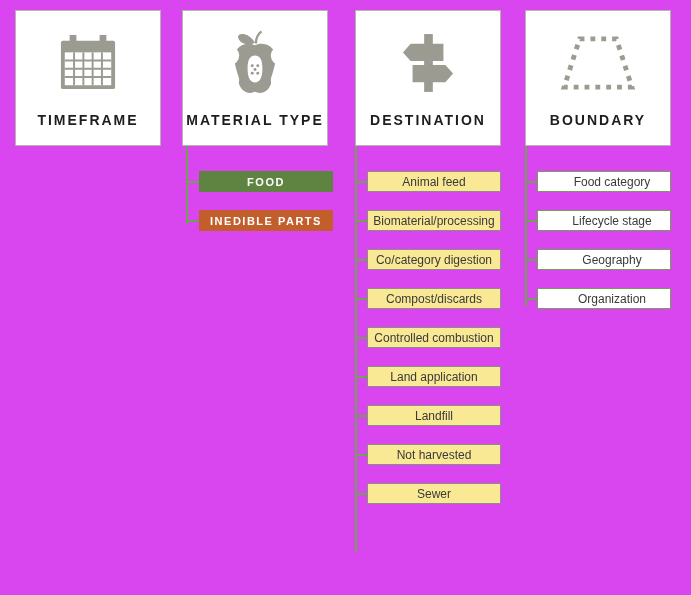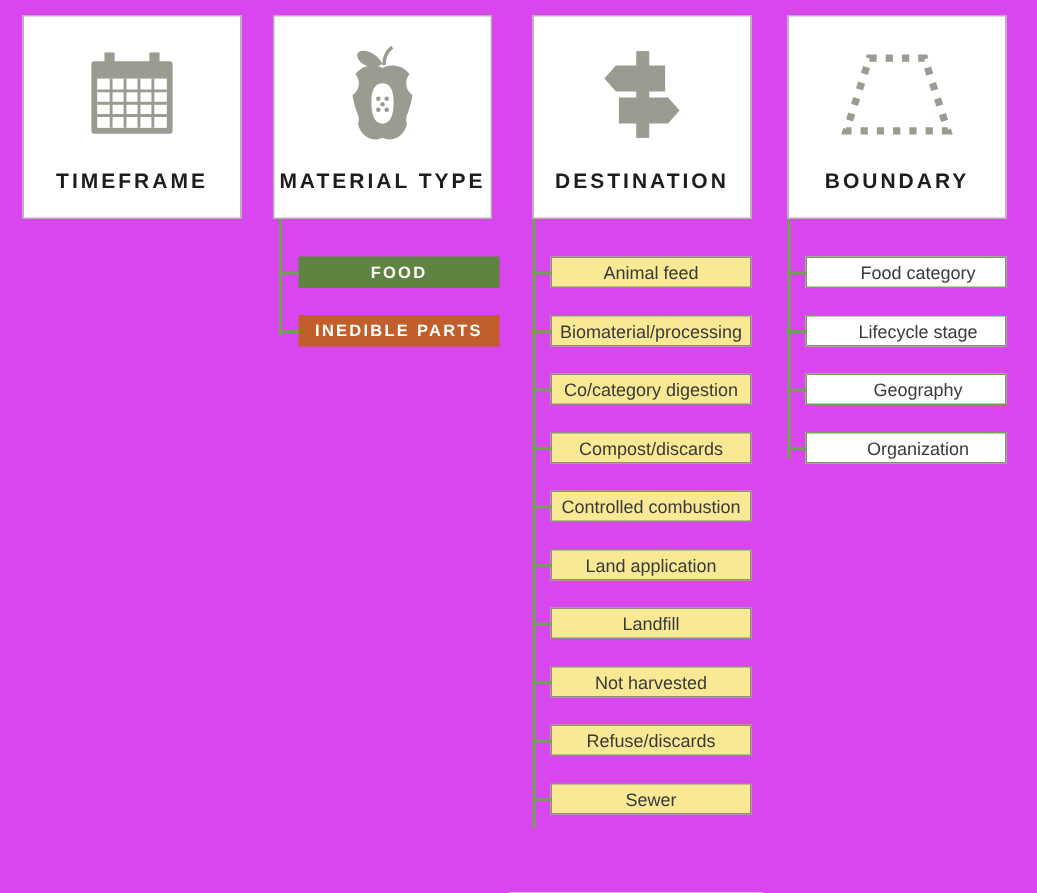--- a/index.html
+++ b/index.html
@@ -130,21 +130,20 @@
 
   <div class="items" id="items-destination">
     <div class="item yellow">Animal feed</div>
     <div class="item yellow">Biomaterial/processing</div>
     <div class="item yellow">Co/category digestion</div>
     <div class="item yellow">Compost/discards</div>
     <div class="item yellow">Controlled combustion</div>
     <div class="item yellow">Land application</div>
     <div class="item yellow">Landfill</div>
     <div class="item yellow">Not harvested</div>
-    <div class="item yellow">Refuse/discards</div>
     <div class="item yellow">Sewer</div>
   </div>
 
   <div class="items" id="items-boundary">
     <div class="item outline">Food category</div>
     <div class="item outline">Lifecycle stage</div>
     <div class="item outline">Geography</div>
     <div class="item outline">Organization</div>
   </div>
 

